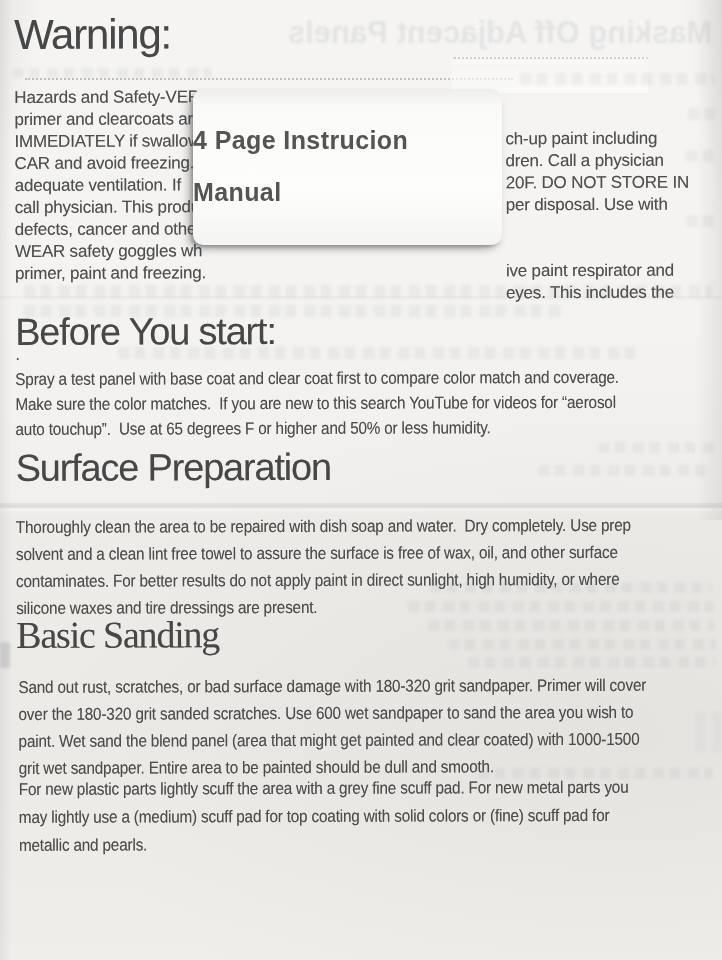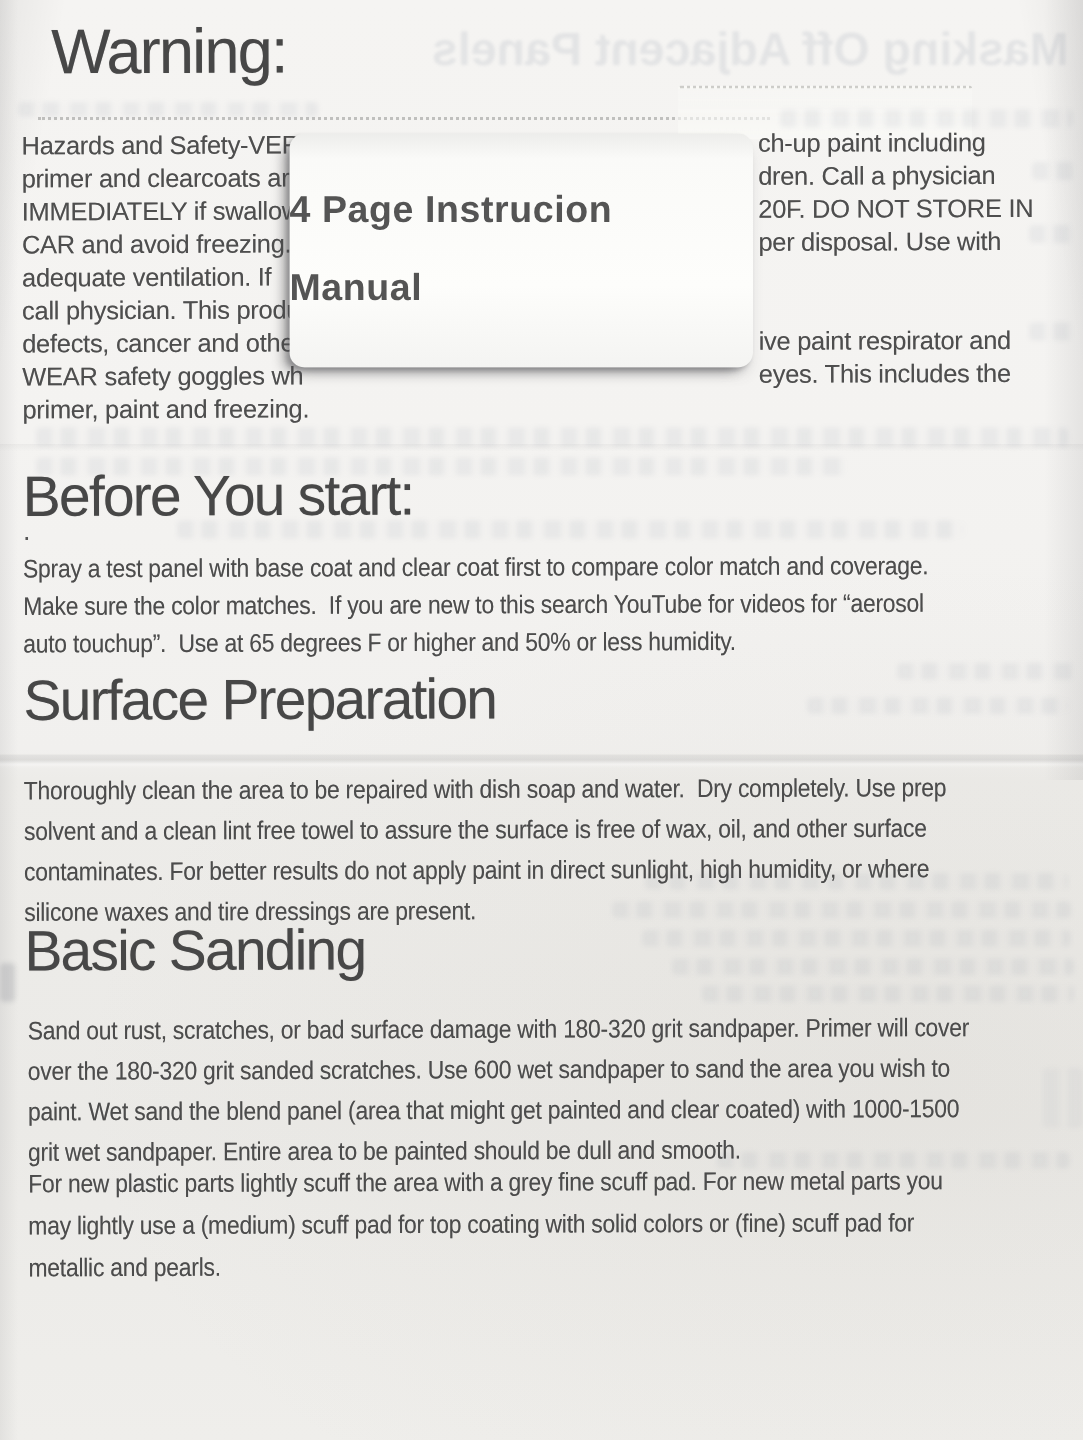--- a/index.html
+++ b/index.html
@@ -73,34 +73,34 @@
   .content{
     position:absolute;inset:0;z-index:2;
     transform:rotate(-0.2deg);transform-origin:0 0;
   }
   .h1{
     position:absolute;left:14px;
     font-size:38px;font-weight:400;letter-spacing:-1.2px;
     color:var(--heading-ink);line-height:1;white-space:pre;
     text-shadow:0 0 .5px rgba(70,70,70,.35);
   }
-  .h1.warning{top:14px;font-size:42px;margin-left:20px;}
+  .h1.warning{top:14px;font-size:42px;}
   .h1.before{top:313px;}
   .h1.surface{top:449px;}
-  .h1.basic{top:616px;}
+  .h1.basic{top:616px;font-family:Liberation Serif, serif;}
 
   .warn{position:absolute;left:14px;top:88px;width:700px;}
   .warn .row{position:relative;height:22px;}
   .warn span{
     position:absolute;top:0;white-space:pre;
     font-size:17px;letter-spacing:-0.2px;color:#4e4e4e;
     text-shadow:0 0 .4px rgba(78,78,78,.4);
   }
   .warn .fl{left:0;}
-  .warn .fr{left:491px;}
+  .warn .fr{left:491px;margin-top:43px;}
 
   .par{
     position:absolute;left:14px;
     transform:scaleX(.9);transform-origin:0 0;
   }
   .par .line{
     white-space:pre;font-size:17px;letter-spacing:-0.2px;
     color:#4c4c4c;text-shadow:0 0 .4px rgba(76,76,76,.4);
   }
   .par.p-before{top:367px;}

